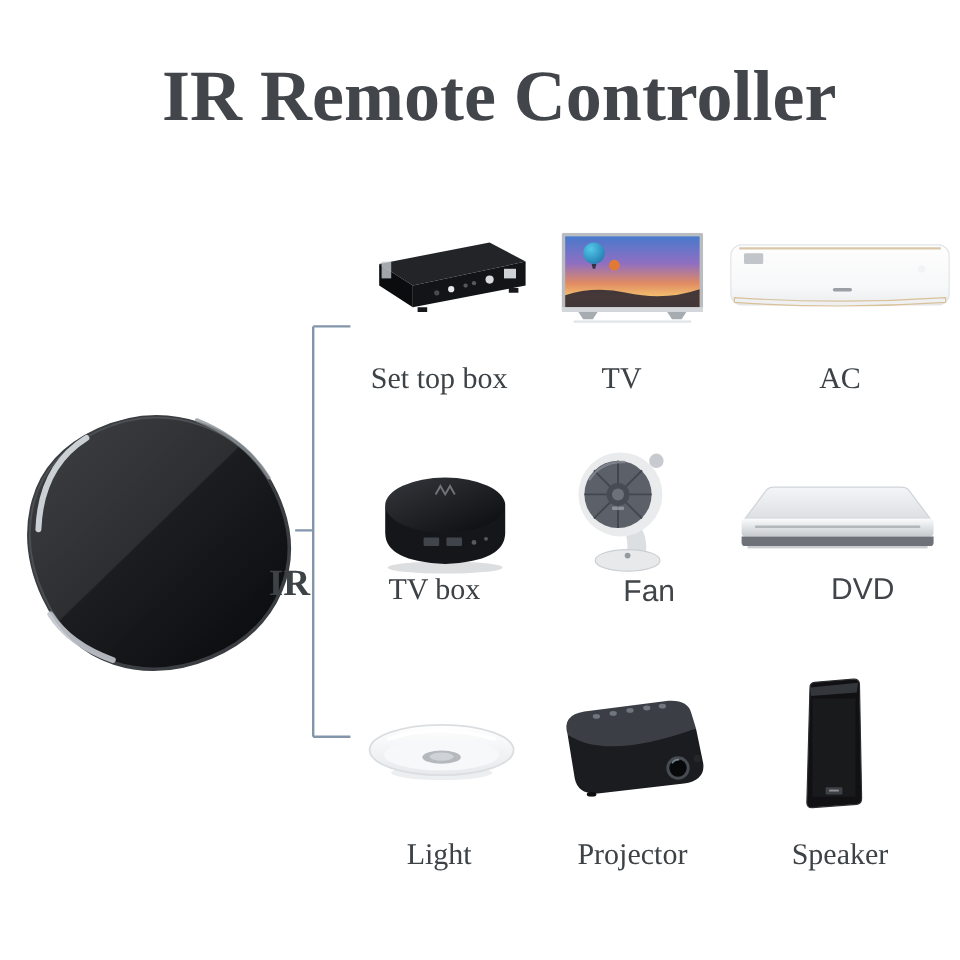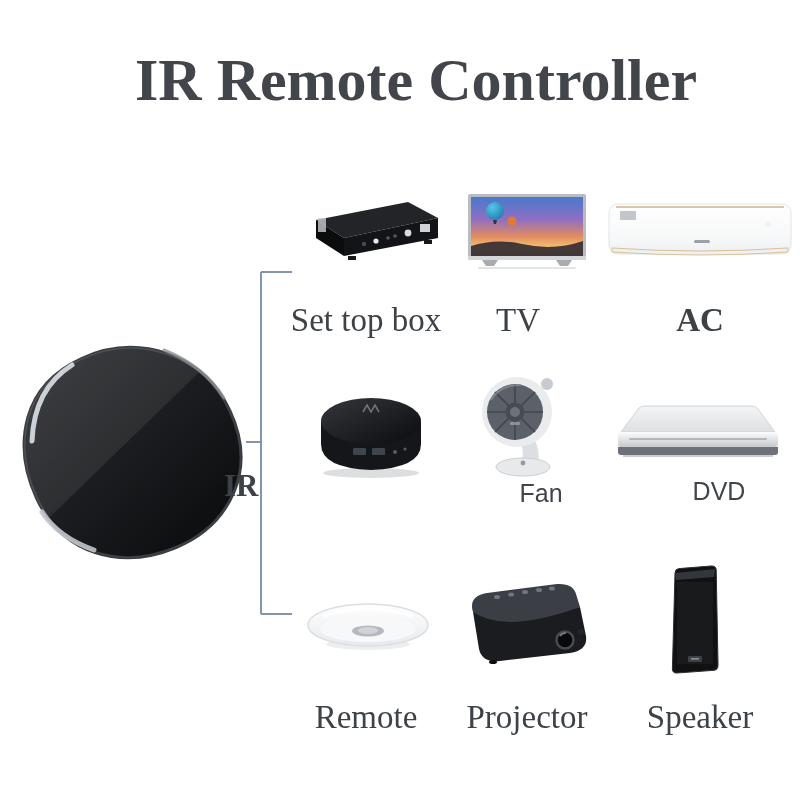--- a/index.html
+++ b/index.html
@@ -4,21 +4,21 @@
 <style>
   html,body{margin:0;padding:0;background:#ffffff;}
   .page{position:relative;width:800px;height:800px;background:#ffffff;overflow:hidden;
         font-family:"Liberation Serif",serif;}
   .title{position:absolute;left:16px;top:50px;width:800px;text-align:center;
          font-family:"Liberation Serif",serif;font-size:60px;font-weight:600;
          color:#42464b;letter-spacing:0px;line-height:60px;}
   .abs{position:absolute;}
   .dev-label{position:absolute;transform:translateX(-50%);white-space:nowrap;
              color:#3d4247;}
-  .lbl-serif{font-family:"Liberation Serif",serif;font-size:33px;}
+  .lbl-serif{font-family:"Liberation Serif",serif;font-size:25px;}
   .lbl-sans{font-family:"Liberation Sans",sans-serif;font-size:25px;color:#41454a;margin-left:21px;}
   .ir-label{position:absolute;left:224px;top:468px;font-family:"Liberation Serif",serif;
             font-weight:700;font-size:31px;color:#3d4247;}
   svg{display:block;}
 </style>
 </head>
 <body>
 
 <div class="page">
 
@@ -107,21 +107,21 @@
     <rect x="1" y="2" width="182" height="50" rx="9" fill="url(#acBody)" stroke="#e2e4e6" stroke-width="1"></rect>
     <path d="M 8,5 L 176,5" stroke="#cdb48e" stroke-width="2" opacity="0.75" fill="none"></path>
     <path d="M 4,46 Q 92,52 180,46 L 180,50 Q 92,56 4,50 Z" fill="#eef0f1" stroke="#d9c19a" stroke-width="1"></path>
     <rect x="12" y="9" width="16" height="9" rx="1" fill="#b7bcc1" opacity="0.85"></rect>
     <rect x="86" y="38" width="16" height="3" rx="1.5" fill="#9aa0a5"></rect>
     <circle cx="160" cy="22" r="3" fill="#f1f3f4"></circle>
   </svg>
 
   <div class="dev-label lbl-serif" style="left:366px;top:302px;">Set top box</div>
   <div class="dev-label lbl-serif" style="left:518px;top:302px;">TV</div>
-  <div class="dev-label lbl-serif" style="left:700px;top:302px;font-weight:bold;">AC</div>
+  <div class="dev-label lbl-serif" style="left:700px;top:302px;">AC</div>
 
   <svg class="abs" style="left:315px;top:392px;" width="112" height="88" viewBox="0 0 112 88">
     <defs>
       <linearGradient id="puckTop" x1="0" y1="0" x2="1" y2="1">
         <stop offset="0" stop-color="#34373c"></stop>
         <stop offset="1" stop-color="#0a0b0d"></stop>
       </linearGradient>
     </defs>
     <ellipse cx="56" cy="81" rx="48" ry="5" fill="#dcdee0"></ellipse>
     <path d="M 6,30 L 6,52 Q 6,76 56,78 Q 106,76 106,52 L 106,30 Z" fill="#15161a"></path>
@@ -163,20 +163,21 @@
         <stop offset="1" stop-color="#c6cacd"></stop>
       </linearGradient>
     </defs>
     <path d="M 24,6 Q 26,4 30,4 L 136,4 Q 140,4 142,6 L 160,30 L 6,30 Z" fill="url(#dvdTop)" stroke="#d0d3d7" stroke-width="1"></path>
     <path d="M 6,30 L 160,30 Q 163,30 163,33 L 163,42 Q 163,45 160,45 L 6,45 Q 3,45 3,42 L 3,33 Q 3,30 6,30 Z" fill="url(#dvdFront)"></path>
     <rect x="14" y="36" width="138" height="2" rx="1" fill="#8d9298" opacity="0.55"></rect>
     <path d="M 3,45 L 163,45 L 163,50 Q 163,53 160,53 L 6,53 Q 3,53 3,50 Z" fill="#6e7278"></path>
     <rect x="8" y="53" width="150" height="2" fill="#caccce"></rect>
   </svg>
 
+  <div class="dev-label lbl-serif" style="left:362px;top:478px;">TV box</div>
   <div class="dev-label lbl-sans" style="left:520px;top:479px;">Fan</div>
   <div class="dev-label lbl-sans" style="left:698px;top:477px;">DVD</div>
 
   <svg class="abs" style="left:305px;top:600px;" width="126" height="54" viewBox="0 0 126 54">
     <defs>
       <linearGradient id="lightBody" x1="0" y1="0" x2="0" y2="1">
         <stop offset="0" stop-color="#ffffff"></stop>
         <stop offset="1" stop-color="#e7e9ec"></stop>
       </linearGradient>
     </defs>
@@ -205,17 +206,17 @@
   </svg>
 
   <svg class="abs" style="left:667px;top:560px;" width="56" height="124" viewBox="0 0 56 124">
     <path d="M 8,13 Q 8,9 12,8.6 L 44,6 Q 49,5.6 49.2,10 L 51,105 Q 51.1,110 47,110.3 L 10,113 Q 5.5,113.3 5.4,109 Z" fill="#111113" stroke="#2c2e31" stroke-width="1"></path>
     <path d="M 8,13 L 48,9 L 47,17 L 9,20 Z" fill="#33363a"></path>
     <rect x="10" y="22" width="36" height="82" fill="#191a1c"></rect>
     <rect x="21" y="96" width="14" height="6" rx="1" fill="#3e4145"></rect>
     <rect x="24" y="98" width="8" height="1.6" fill="#8d9196"></rect>
   </svg>
 
-  <div class="dev-label lbl-serif" style="left:366px;top:699px;">Remote</div>
+  <div class="dev-label lbl-serif" style="left:366px;top:699px;">Light</div>
   <div class="dev-label lbl-serif" style="left:527px;top:699px;">Projector</div>
   <div class="dev-label lbl-serif" style="left:700px;top:699px;">Speaker</div>
 
 </div>
 
 </body></html>

